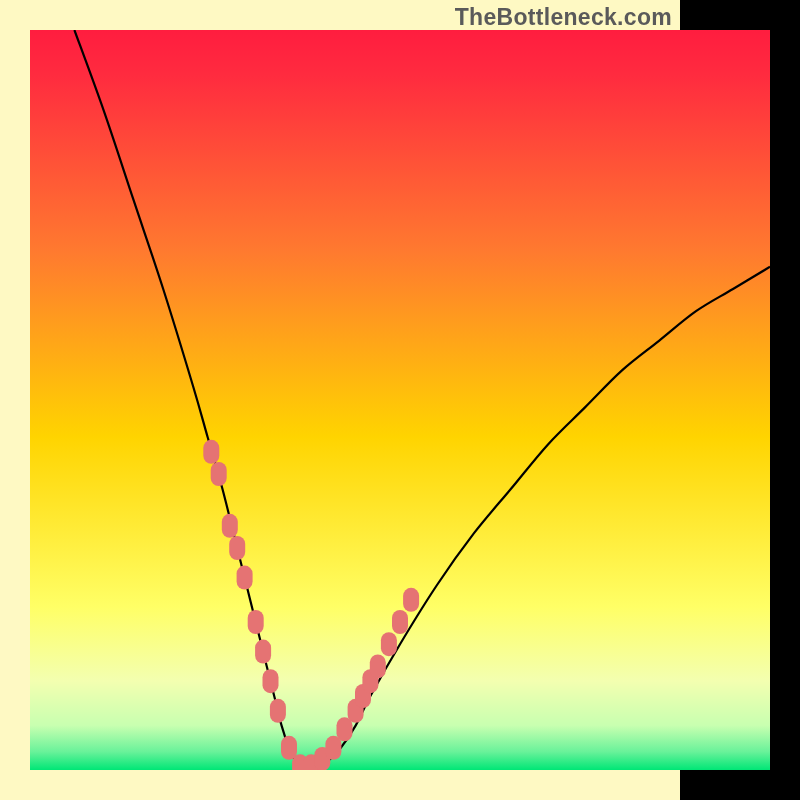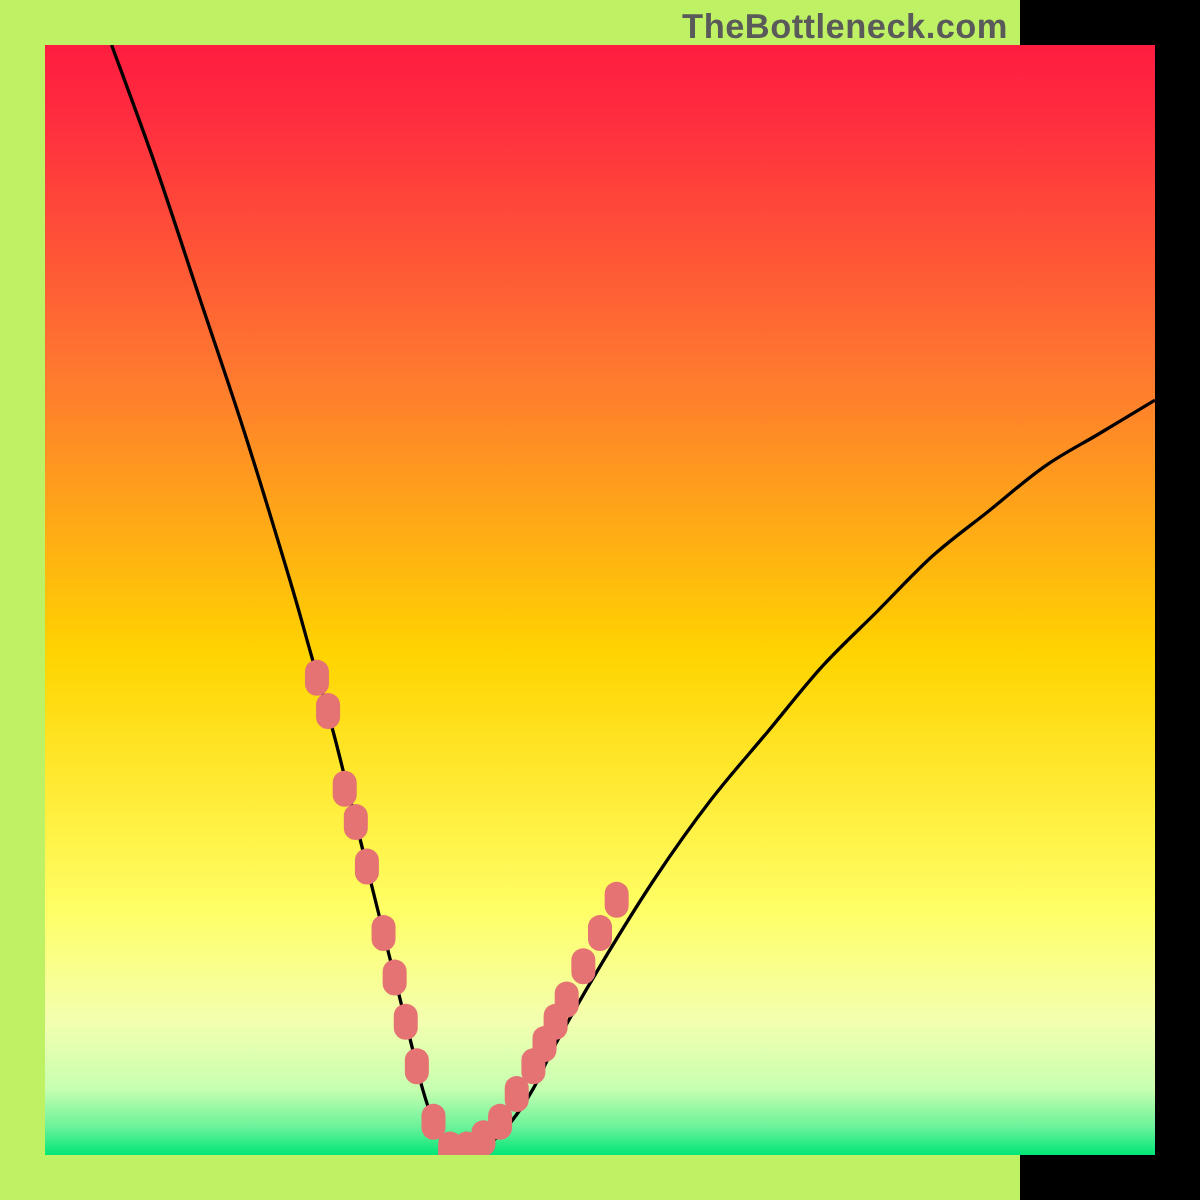--- a/index.html
+++ b/index.html
@@ -1,21 +1,21 @@
 <!DOCTYPE html>
 <html><head>
 <meta charset="utf-8">
 <style>
   * { margin: 0; padding: 0; box-sizing: border-box; }
   html, body { width: 800px; height: 800px; overflow: hidden; background: #000; }
   .frame {
     position: relative;
     width: 680px;
     height: 800px;
-    background: #bef264;
+    background: #fef9c3;
   }
   .plot-area {
     position: absolute;
     left: 30px;
     top: 30px;
     width: 740px;
     height: 740px;
     overflow: hidden;
   }
   .attribution {

